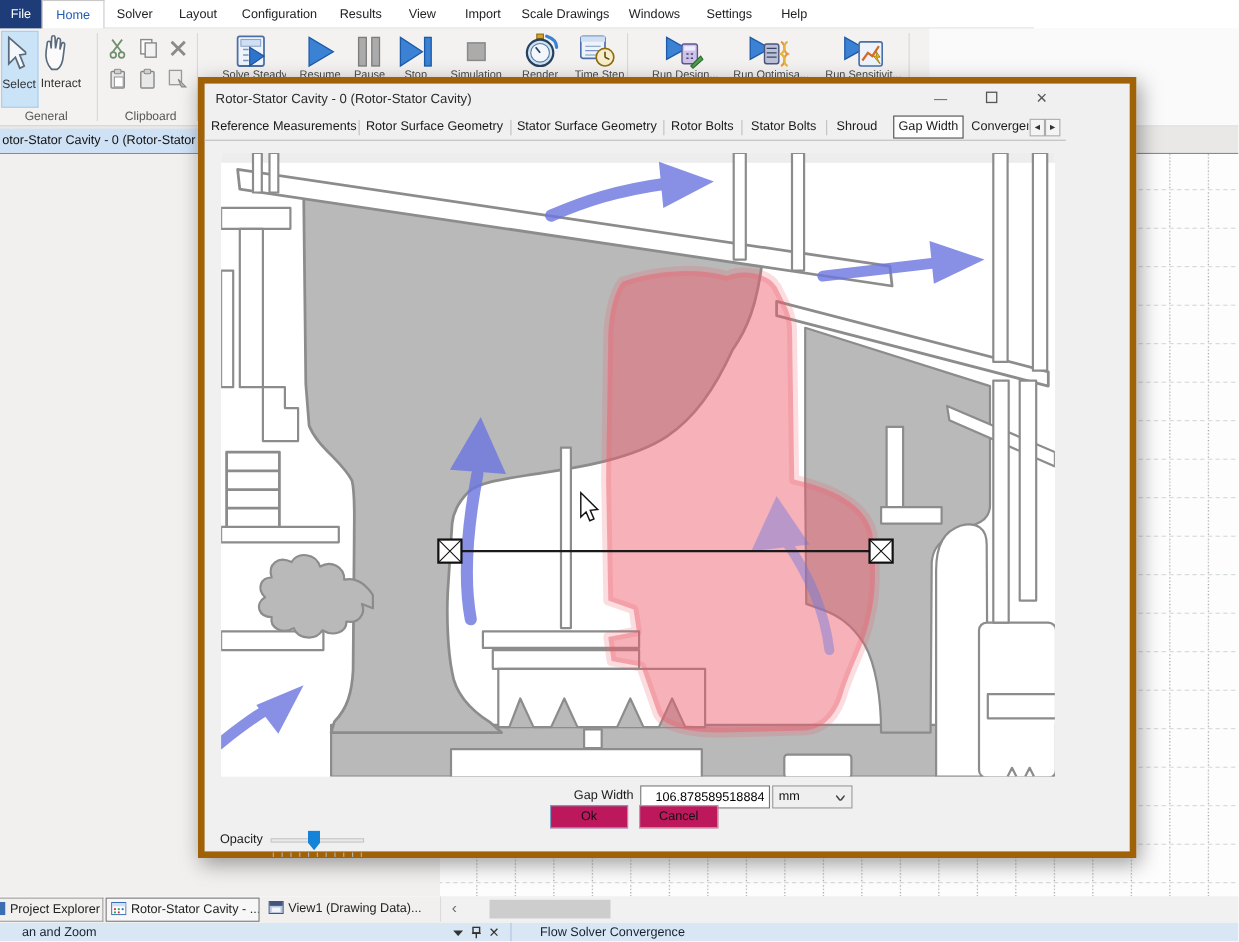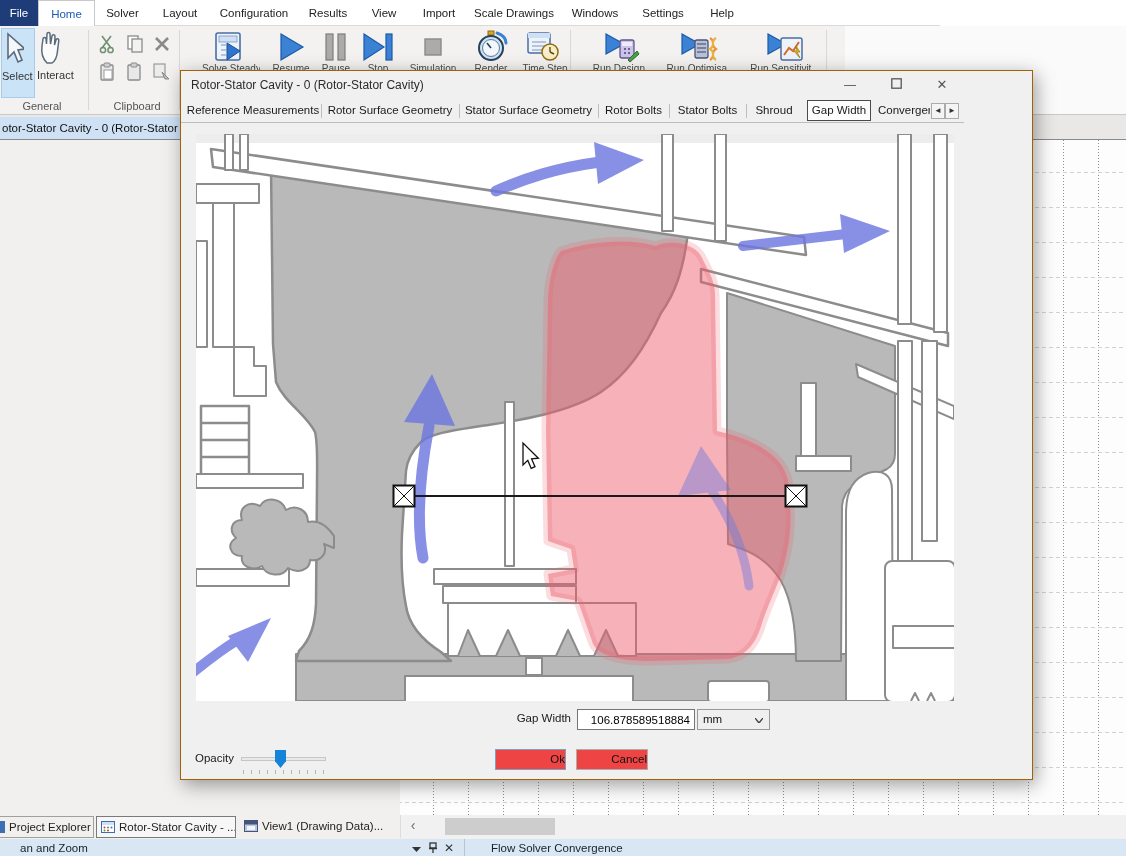--- a/index.html
+++ b/index.html
@@ -41,42 +41,42 @@
   #hscroll-left { left:2px; top:2px; width:20px; height:19px; color:#6a6a6a; text-align:center; line-height:17px; font-size:14px; }
   #hscroll-thumb { left:44px; top:3px; width:110px; height:17px; background:#cdcdcd; }
 
   
   #statusbar { left:0; top:839px; width:1126px; height:17px; background:#d9e7f5; color:#14212e; }
   .sb-text { top:1px; height:16px; line-height:16px; white-space:nowrap;margin-left:16px; }
   .sb-icon { top:1px; height:16px; line-height:16px; color:#333; font-size:11px; }
   #sb-sep { left:464px; top:0; width:1px; height:17px; background:#aec6dd; }
 
   
-  #dialog { left:180px; top:70px; width:853px; height:710px; background:#f0f0f0; border:1px solid #a16207; box-shadow:3px 5px 18px rgba(0,0,0,.38); z-index:10; }
+  #dialog { left:180px; top:70px; width:853px; height:710px; background:#f0f0f0; border:6px solid #a16207; box-shadow:3px 5px 18px rgba(0,0,0,.38); z-index:10; }
   #dlg-title { left:10px; top:7px; font-size:12px; color:#2b2b2b; white-space:nowrap; }
   .dlg-winbtn { top:4px; width:30px; height:20px; text-align:center; line-height:20px; color:#555; font-size:12px; }
   #dlg-tabrow { left:0; top:28px; width:783px; height:24px; border-bottom:1px solid #bdbdbd; }
   .dtab { top:0; height:23px; line-height:23px; text-align:center; font-size:11.5px; color:#1a1a1a; white-space:nowrap; overflow:hidden; }
   .dtab-sep { top:5px; width:1px; height:14px; background:#bfbfbf; }
   #dtab-gap { top:1px; height:21px; line-height:19px; background:#fdfdfd; border:1px solid #4a4a4a; }
   .spin-btn { top:4px; width:14px; height:16px; background:#f4f4f4; border:1px solid #ababab; text-align:center; line-height:13px; font-size:8px; color:#333; }
   #dlg-image { left:15px; top:63px; width:758px; height:567px; background:#fff; }
 
   #gw-label { left:328px; top:641px; width:62px; text-align:right; color:#1a1a1a; }
   #gw-input { left:396px; top:638px; width:118px; height:21px; border:1px solid #767676; background:#fff; font-family:"Liberation Sans",sans-serif; font-size:11.5px; text-align:right; padding-right:4px; }
   #gw-unit { left:516px; top:638px; width:73px; height:21px; background:#efefef; border:1px solid #9a9a9a; line-height:19px; padding-left:5px; color:#111; }
   #gw-unit .chev { position:absolute; right:6px; top:8px; width:8px; height:5px; }
 
   #op-label { left:14px; top:681px; color:#1a1a1a; }
   #op-slider { left:58px; top:678px; width:90px; height:26px; }
   #op-track { left:2px; top:8px; width:85px; height:4px; background:#e9e9e9; border:1px solid #c6c6c6; }
   #op-thumb { left:36px; top:1px; width:11px; height:18px; background:#1583d7; clip-path:polygon(0 0,100% 0,100% 62%,50% 100%,0 62%); }
   .op-tick { top:21px; width:1px; height:4px; background:#b5b5b5; }
 
-  .dlg-btn { top:678px; height:21px; background:#ef4444; border:1px solid #adadad; text-align:right; line-height:19px; color:#111; font-size:11.5px; }
+  .dlg-btn { top:656px; height:21px; background:#be185d; border:1px solid #adadad; text-align:center; line-height:19px; color:#111; font-size:11.5px; }
   #btn-ok { left:314px; width:71px; border-color:#7aa0c4; }
   #btn-cancel { left:395px; width:72px; }
 </style>
 </head>
 <body>
 
 <div id="screen">
 
   <div id="menubar" class="abs">
     <div id="file-menu" class="abs">File</div>

